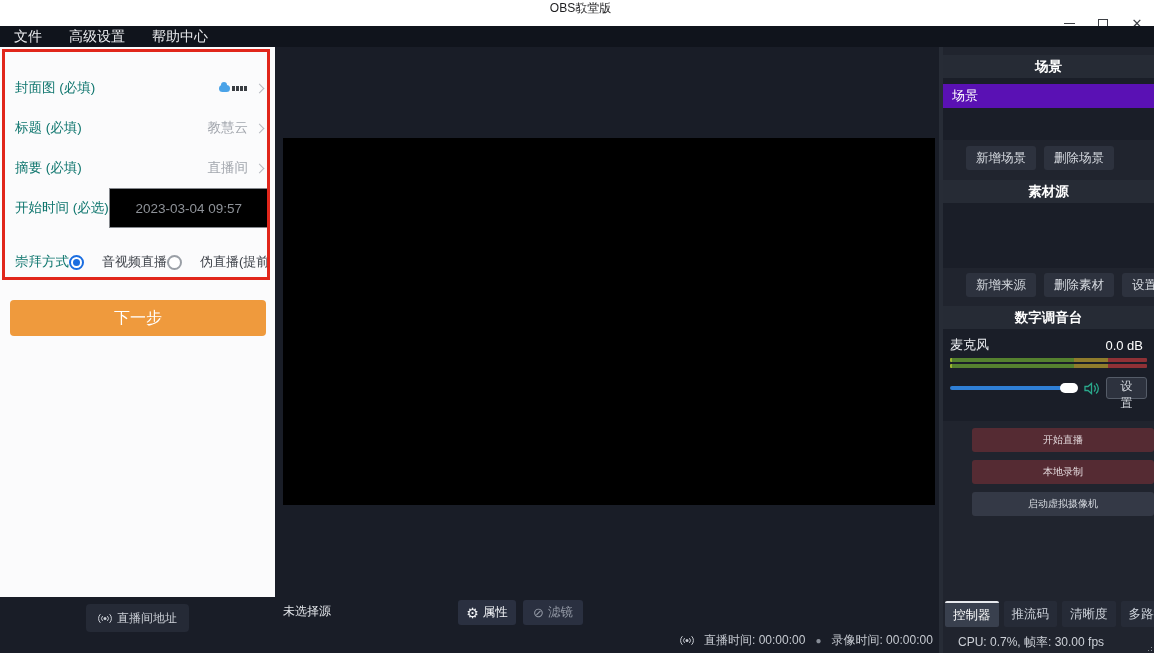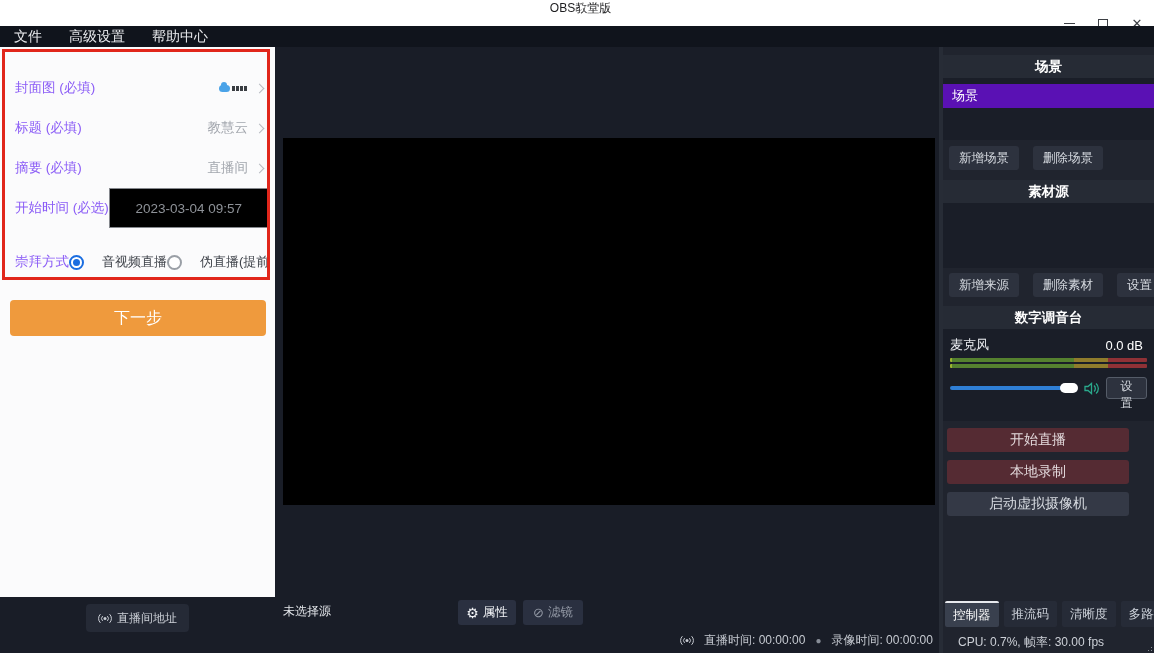--- a/index.html
+++ b/index.html
@@ -22,21 +22,21 @@
   .close-glyph { font-size:13px; line-height:1; }
 
   
   .menubar { position:absolute; left:0; top:26px; width:1154px; height:21px; background:#10141c; display:flex; align-items:center; padding-left:14px; gap:27px; }
   .menu-item { color:#e9ebee; font-size:14px; }
 
   
   .left-panel { position:absolute; left:0; top:47px; width:275px; height:550px; background:#fbfbfc; }
   .red-box { position:absolute; left:2px; top:2px; width:268px; height:231px; border:3px solid #e1261b; overflow:hidden; }
   .form-row { position:absolute; left:10px; width:248px; height:26px; display:flex; align-items:center; }
-  .form-label { font-size:13.5px; color:#8b5cf6; white-space:nowrap; }
+  .form-label { font-size:13.5px; color:#0f766e; white-space:nowrap; }
   .form-value { margin-left:auto; font-size:13.5px; color:#a2a6ad; white-space:nowrap; }
   .chevron { width:7px; height:7px; border-top:1.6px solid #b6bac1; border-right:1.6px solid #b6bac1; transform:rotate(45deg); margin-left:8px; flex:0 0 auto; }
   .cover-thumb { margin-left:auto; display:flex; align-items:center; gap:2px; }
   .cloud { width:11px; height:7px; background:#4aa3e8; border-radius:5px; position:relative; }
   .cloud::before { content:""; position:absolute; left:2px; top:-3px; width:6px; height:6px; border-radius:50%; background:#4aa3e8; }
   .thumb-text { width:16px; height:5px; background:repeating-linear-gradient(to right,#3a3d42 0 3px,transparent 3px 4px); }
   .date-input { margin-left:auto; width:160px; height:40px; border:1px solid #85888d; background:#000000; color:#8e9298; font-size:13.5px; text-align:center; font-family:"Liberation Sans",sans-serif; }
   .radio-row { position:absolute; left:10px; top:197px; width:260px; height:26px; display:flex; align-items:center; }
   .radio-group { display:flex; align-items:center; gap:18px; white-space:nowrap; }
   .radio { width:15px; height:15px; border-radius:50%; flex:0 0 auto; position:relative; background:#fff; }
@@ -59,38 +59,38 @@
 
   .status-live { position:absolute; left:680px; top:633px; height:15px; display:flex; align-items:center; gap:10px; color:#c6cad1; font-size:12px; white-space:nowrap; }
   .rec-dot { color:#878d97; font-size:10px; }
 
   
   .splitter { position:absolute; left:939px; top:47px; width:4px; height:606px; background:#272c36; }
   .right-panel { position:absolute; left:943px; top:47px; width:211px; height:606px; background:#20242e; }
   .sec-header { position:absolute; left:0; width:211px; height:23px; background:#262b35; color:#fff; font-size:13.5px; font-weight:bold; display:flex; align-items:center; justify-content:center; }
   .dark-list { position:absolute; left:0; width:211px; background:#1a1e28; }
   .scene-item { margin-top:6px; height:24px; background:#5a11b4; color:#fff; font-size:13px; display:flex; align-items:center; padding-left:9px; cursor:pointer; }
-  .btn-row { position:absolute; left:6px; display:flex; gap:14px; }
+  .btn-row { position:absolute; left:23px; display:flex; gap:8px; }
   .panel-btn { height:24px; padding:0 10px; background:#2d323e; border:none; border-radius:3px; color:#d6dae0; font-size:12.5px; display:flex; align-items:center; font-family:"Liberation Sans",sans-serif; cursor:pointer; white-space:nowrap; }
 
   .mixer-body { position:absolute; left:0; top:282px; width:211px; height:92px; background:#1a1e28; padding:0 7px; }
   .mixer-row1 { display:flex; align-items:center; margin-top:7px; }
   .mic-label { font-size:13px; color:#e8eaee; }
   .db-value { margin-left:auto; margin-right:4px; font-size:13px; color:#fff; }
   .meter { margin-top:4px; }
   .meter-bar { height:3.5px; border-radius:1px; background:linear-gradient(to right,#9ab530 0 2px,#55812f 2px 63%,#8f7c2c 63% 80%,#8f3136 80% 100%); }
   .meter-bar.b2 { margin-top:2px; height:4.5px; }
   .slider-row { display:flex; align-items:center; margin-top:9px; gap:6px; }
   .slider { position:relative; width:128px; height:10px; flex:0 0 auto; cursor:pointer; }
   .slider-track { position:absolute; left:0; top:3px; width:112px; height:4px; border-radius:2px; background:#2f7fd6; }
   .slider-handle { position:absolute; left:110px; top:0; width:18px; height:10px; border-radius:5px; background:#fff; }
   .speaker { flex:0 0 auto; display:flex; cursor:pointer; }
   .mixer-set-btn { height:22px; padding:0 8px; background:#2d323e; border:1px solid #555c68; border-radius:3px; color:#d6dae0; font-size:12px; font-family:"Liberation Sans",sans-serif; cursor:pointer; }
 
-  .ctl-btn { position:absolute; left:4px; width:182px; height:24px; border:none; border-radius:3px; font-size:14px; display:flex; align-items:center; justify-content:center; font-family:"Liberation Sans",sans-serif; cursor:pointer; }
+  .ctl-btn { position:absolute; left:29px; width:182px; height:24px; border:none; border-radius:3px; font-size:10px; display:flex; align-items:center; justify-content:center; font-family:"Liberation Sans",sans-serif; cursor:pointer; }
   .ctl-maroon { background:#552b33; color:#e3d9dc; }
   .ctl-gray { background:#343946; color:#d6dae0; }
 
   .tabs { position:absolute; left:2px; top:554px; display:flex; gap:5px; }
   .tab { height:26px; padding:0 8px; background:#262b37; color:#ccd1d9; font-size:12.5px; display:flex; align-items:center; border-radius:2px; cursor:pointer; white-space:nowrap; }
   .tab.active { background:#39404e; color:#fff; border-top:2px solid #e8eaee; }
   .cpu { position:absolute; left:15px; top:587px; font-size:12px; color:#ccd0d7; white-space:nowrap; }
   .grip { position:absolute; right:2px; bottom:2px; width:6px; height:6px; }
   .grip::after { content:""; position:absolute; right:0; bottom:0; width:1.5px; height:1.5px; background:#8a8f98; box-shadow:-3px 3px 0 0 #8a8f98, 0 3px 0 0 #8a8f98; transform:translateY(-3px); }
 </style>

